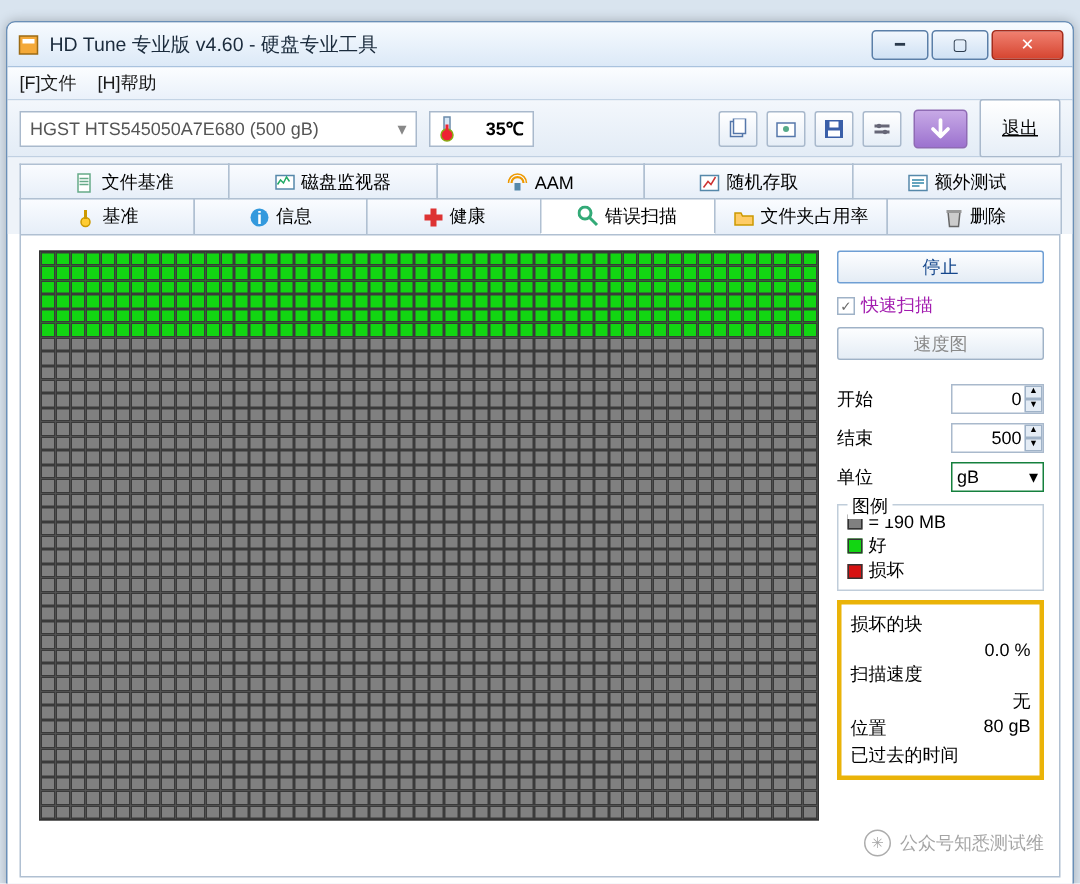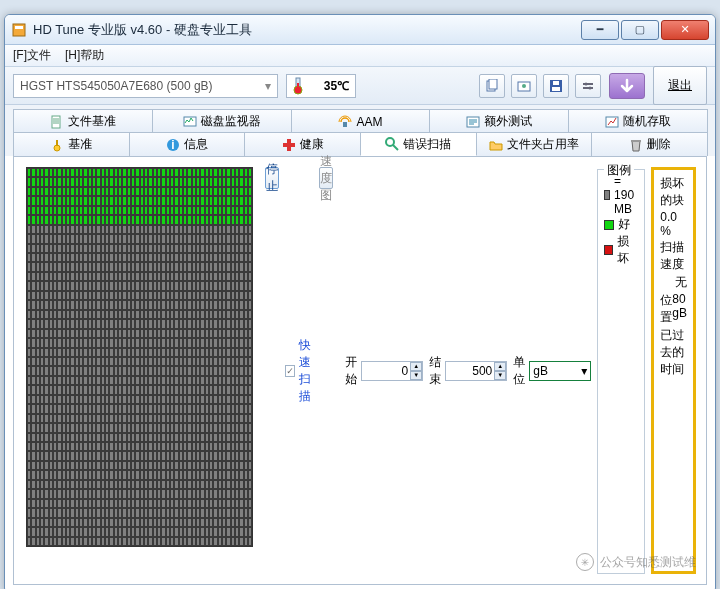--- a/index.html
+++ b/index.html
@@ -30,21 +30,21 @@
   .tab { flex:1; height:24px; border:1px solid #b0c0d2; border-bottom:none; margin-right:-1px; background:linear-gradient(#fafcff,#e6eef8); display:flex; align-items:center; justify-content:center; gap:4px; cursor:default; font-size:12px; }
   .tab.active { background:#fff; position:relative; z-index:2; border-bottom:1px solid #fff;}
   .tabrow.second { margin-top:-1px; }
   .tabcontent { border:1px solid #b0c0d2; background:#fff; padding:10px 10px 10px 12px; flex:1; display:flex; gap:8px; margin:0 8px 8px 8px;}
 
   .grid-area { width:520px; height:380px; display:grid; grid-template-columns:repeat(52,1fr); grid-template-rows:repeat(40,1fr); gap:0; background:#444; border:1px solid #333;}
   .cell { border:1px solid #3a3a3a; }
   .cell.green { background:#12d612; }
   .cell.gray { background:#808080; }
 
-  .side { flex:1; display:flex; flex-direction:row; gap:6px; padding-left:4px;}
+  .side { flex:1; display:flex; flex-direction:column; gap:6px; padding-left:4px;}
   .side button, .side .btnlike { height:22px; border:1px solid #9fb2c7; background:linear-gradient(#fdfeff,#e4ecf5); border-radius:2px; font-size:12px; cursor:default;}
   .side .btnlike { display:flex; align-items:center; justify-content:center; }
   .side .row { display:flex; align-items:center; gap:4px;}
   .side label { flex:1; }
   .numinput { width:62px; height:20px; border:1px solid #a9b9cc; background:#fff; text-align:right; padding:0 14px 0 2px; position:relative;}
   .spinwrap{position:relative;display:inline-block;}
   .spin{position:absolute;right:1px;top:1px;width:12px;height:18px;display:flex;flex-direction:column;}
   .spin div{flex:1;border:1px solid #9fb2c7;background:#e4ecf5;font-size:6px;line-height:7px;text-align:center;}
   .selectbox { width:62px; height:20px; border:1px solid #15803d; background:#fff; display:flex; align-items:center; justify-content:space-between; padding:0 3px;}
   .legend-box { border:1px solid #c0cdda; padding:4px 6px; position:relative; margin-top:2px;}
@@ -166,33 +166,33 @@
               <path d="M1 7a6 6 0 0112 0" stroke="#e90" fill="none"></path>
               <rect x="5" y="7" width="4" height="5" fill="#58a"></rect>
             </svg>
           </span>
           <span>AAM</span>
         </div>
         <div class="tab">
           <span>
             <svg width="14" height="14">
               <rect x="1" y="2" width="12" height="10" fill="#fff" stroke="#58a"></rect>
-              <path d="M3 5h8M3 7h8M3 9h5" stroke="#38a"></path>
+              <path d="M3 10l3-4 2 2 3-5" stroke="#c33" fill="none"></path>
             </svg>
           </span>
-          <span>额外测试</span>
+          <span>随机存取</span>
         </div>
         <div class="tab">
           <span>
             <svg width="14" height="14">
               <rect x="1" y="2" width="12" height="10" fill="#fff" stroke="#58a"></rect>
-              <path d="M3 10l3-4 2 2 3-5" stroke="#c33" fill="none"></path>
+              <path d="M3 5h8M3 7h8M3 9h5" stroke="#38a"></path>
             </svg>
           </span>
-          <span>随机存取</span>
+          <span>额外测试</span>
         </div>
       </div>
     <div class="tabrow second" id="tabrow2">
         <div class="tab">
           <span>
             <svg width="14" height="14">
               <circle cx="7" cy="10" r="3" fill="#fc3" stroke="#c90"></circle>
               <rect x="6" y="2" width="2" height="6" fill="#c90"></rect>
             </svg>
           </span>
@@ -2329,21 +2329,21 @@
         <div class="cell gray"></div>
       </div>
 
     <div class="side">
       <div class="btnlike" style="color:#15478c;border-color:#6f9fd4;">
           <span>停止</span>
         </div>
 
       <div class="row">
         <span class="cb">✓</span>
-        <span style="color:#1d4ed8;">快速扫描</span>
+        <span style="color:#a21caf;">快速扫描</span>
       </div>
       <div class="btnlike" style="color:#8a8a8a;">
           <span>速度图</span>
         </div>
 
       <div style="height:4px;"></div>
       <div class="row">
         <label>开始</label>
         <span class="spinwrap">
           <input class="numinput" value="0" style="">

